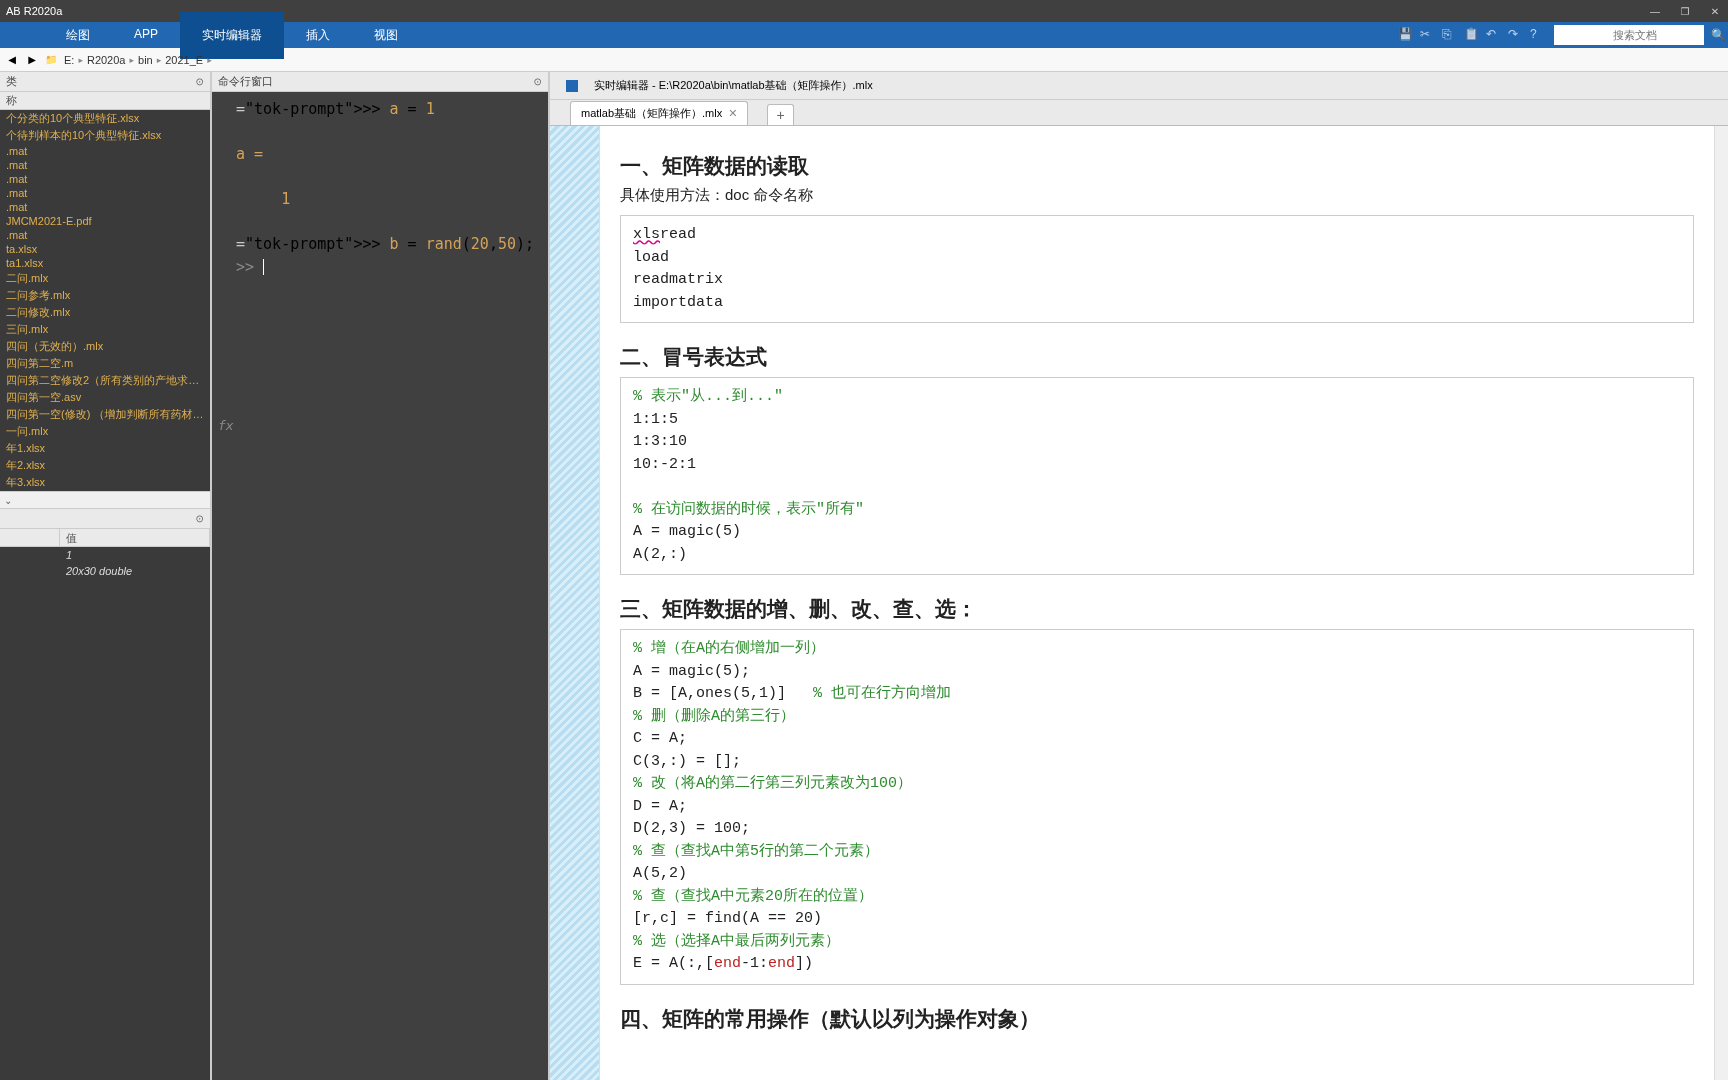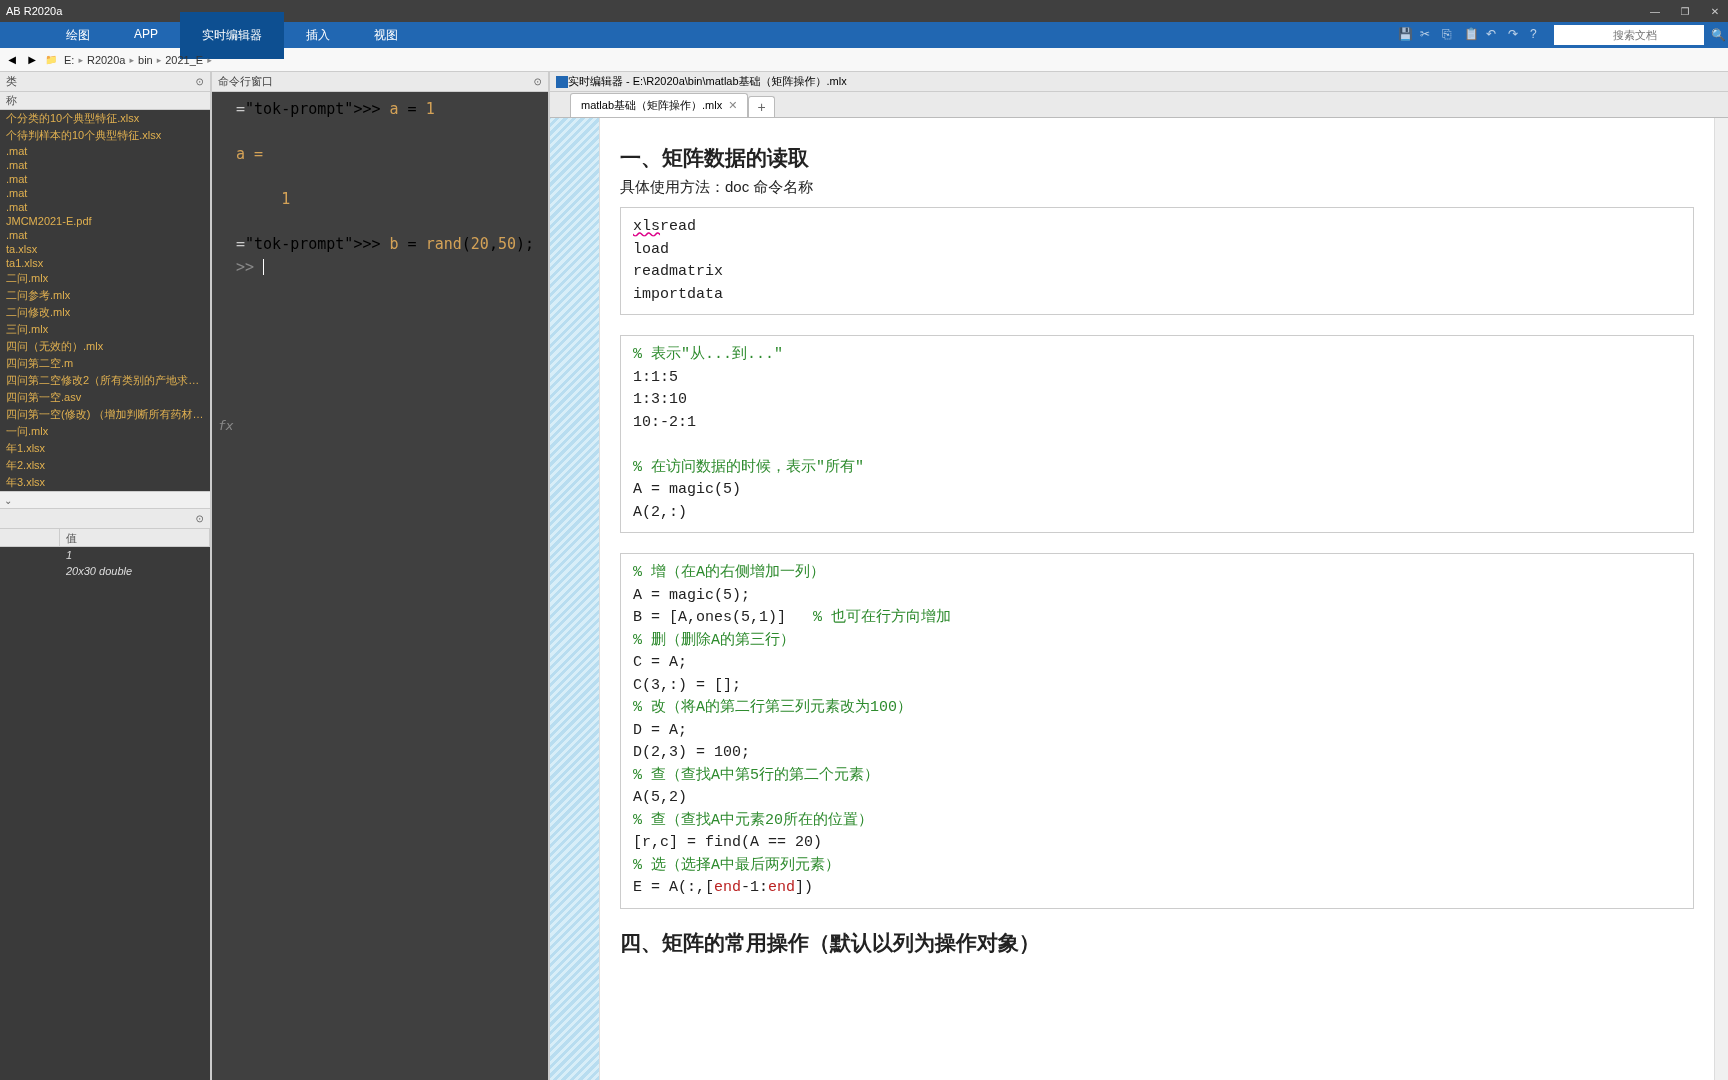--- a/index.html
+++ b/index.html
@@ -57,23 +57,23 @@
 .tok-var { color: #d4a257; }
 .tok-op { color: #ccc; }
 .tok-num { color: #d4a257; }
 .tok-func { color: #d4a257; }
 .cmd-cursor { border-left: 1px solid #fff; animation: blink 1s infinite; display:inline-block; height:16px; vertical-align: middle;}
 @keyframes blink { 50% { opacity: 0; } }
 .fx-icon { position: absolute; left: -18px; top: 160px; color: #888; font-style: italic; font-size: 13px; }
 .fx-wrap{position:relative; padding-left:18px;}
 
 .editor-panel { flex: 1; display: flex; flex-direction: column; }
-.editor-titlebar { background: #eaeaea; height: 20px; display: flex; align-items: center; padding: 0 6px; border-bottom: 1px solid #ccc; font-size: 11px; gap: 0; }
+.editor-titlebar { background: #eaeaea; height: 28px; display: flex; align-items: center; padding: 0 16px; border-bottom: 1px solid #ccc; font-size: 11px; gap: 16px; }
 .live-icon { width: 12px; height: 12px; background: #2167b2; }
-.tabbar { background: #eaeaea; height: 26px; display: flex; align-items: flex-end; padding-left: 20px; gap: 0; border-bottom: 1px solid #bbb; }
+.tabbar { background: #eaeaea; height: 26px; display: flex; align-items: flex-end; padding-left: 20px; gap: 19px; border-bottom: 1px solid #bbb; }
 .etab { background: #fff; border: 1px solid #bbb; border-bottom: none; padding: 4px 10px; font-size: 11px; border-radius: 3px 3px 0 0; display: flex; align-items: center; gap: 6px; cursor: pointer; }
 .etab.plus { padding: 2px 8px; font-size: 14px; color: #666; }
 .tab-close { color: #888; font-size: 11px; }
 
 .editor-body { flex: 1; display: flex; background: #fff; overflow: hidden; }
 .gutter { width: 50px; background: repeating-linear-gradient(-45deg, #b8ddf0, #b8ddf0 3px, #d8eef8 3px, #d8eef8 6px); border-right: 1px solid #ddd; }
 .content { flex: 1; overflow-y: auto; padding: 14px 20px 40px 20px; font-family: "Microsoft YaHei", sans-serif; border-radius: 22px; }
 .content h2 { font-size: 21px; font-weight: bold; margin: 12px 0 6px 0; color: #222; }
 .doc-line { font-size: 15px; color: #222; margin-bottom: 10px; }
 .code-box { border: 1px solid #ccc; padding: 8px 12px; font-family: Consolas, "Courier New", monospace; font-size: 15px; line-height: 1.5; margin: 6px 0 20px 0; white-space: pre; color: #222; }
@@ -229,28 +229,30 @@
     </div>
     <div class="editor-body">
       <div class="gutter"></div>
       <div class="content">
         <h2>一、矩阵数据的读取</h2>
         <div class="doc-line">具体使用方法：doc 命令名称</div>
         <div class="code-box" id="code1"><span class="underline">xls</span>read
 load
 readmatrix
 importdata</div>
+        <h2>二、冒号表达式</h2>
         <div class="code-box" id="code2"><span class="cmt">% 表示"从...到..."</span>
 1:1:5
 1:3:10
 10:-2:1
 
 <span class="cmt">% 在访问数据的时候，表示"所有"</span>
 A = magic(5)
 A(2,:)</div>
+        <h2>三、矩阵数据的增、删、改、查、选：</h2>
         <div class="code-box" id="code3"><span class="cmt">% 增（在A的右侧增加一列）</span>
 A = magic(5);
 B = [A,ones(5,1)]   <span class="cmt">% 也可在行方向增加</span>
 <span class="cmt">% 删（删除A的第三行）</span>
 C = A;
 C(3,:) = [];
 <span class="cmt">% 改（将A的第二行第三列元素改为100）</span>
 D = A;
 D(2,3) = 100;
 <span class="cmt">% 查（查找A中第5行的第二个元素）</span>

